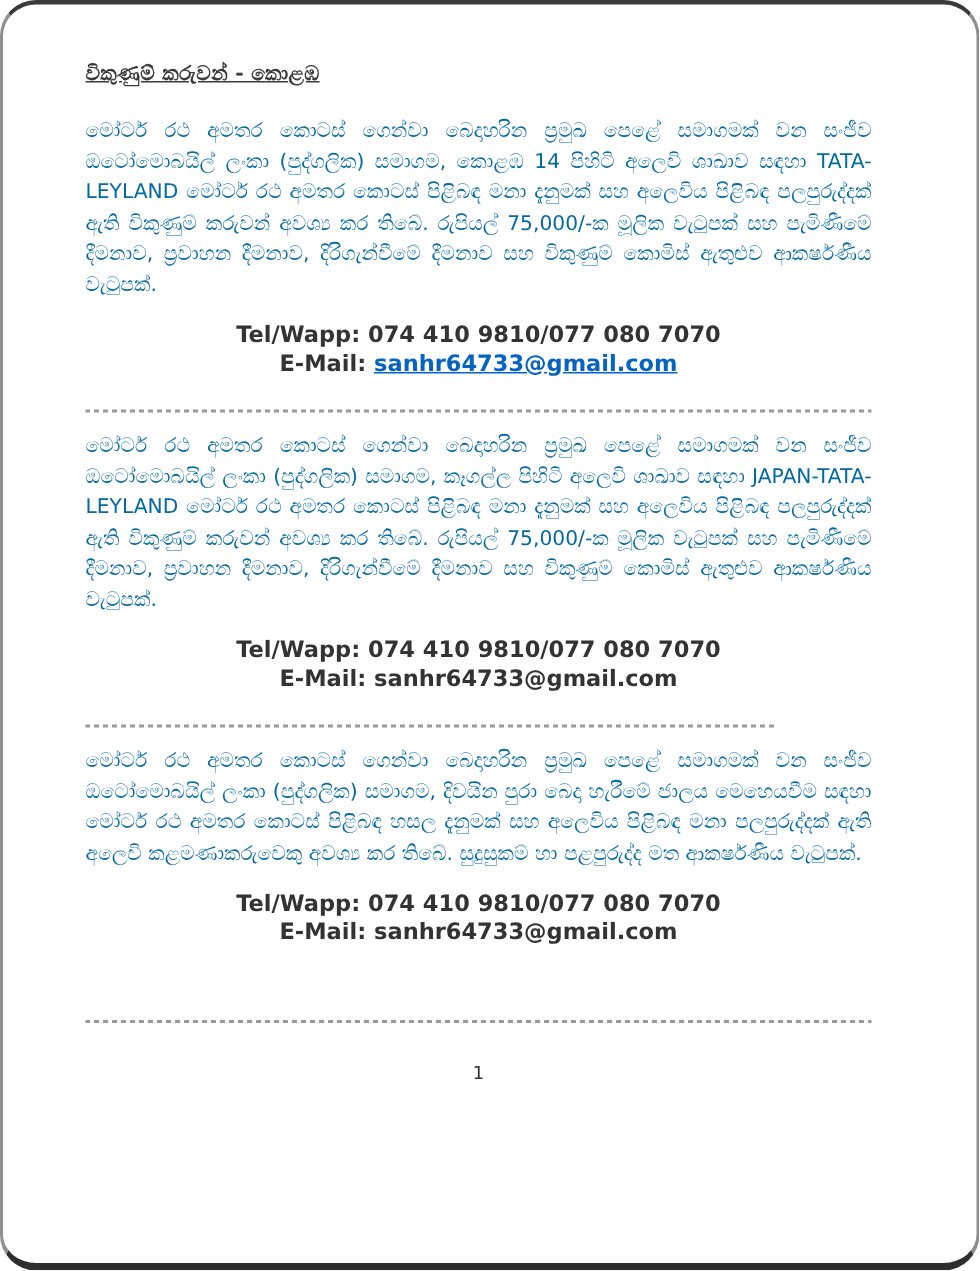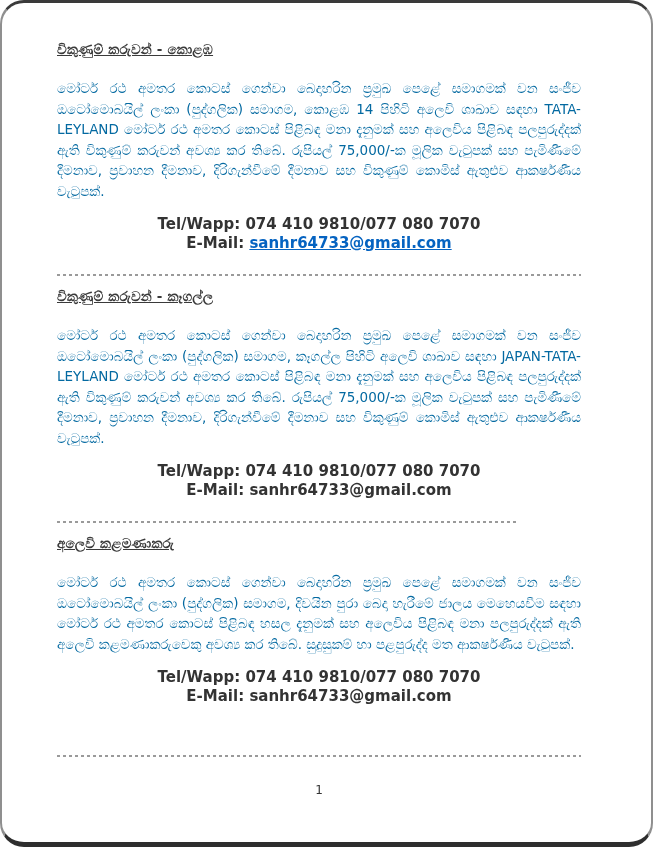--- a/index.html
+++ b/index.html
@@ -82,29 +82,27 @@
 
   <div>
     <h2 class="section-heading">විකුණුම් කරුවන් - කොළඹ</h2>
     <p class="section-body">මෝටර් රථ අමතර කොටස් ගෙන්වා බෙදාහරින ප්‍රමුඛ පෙළේ සමාගමක් වන සංජීව ඔටෝමොබයිල් ලංකා (පුද්ගලික) සමාගම, කොළඹ 14 පිහිටි අලෙවි ශාඛාව සඳහා TATA-LEYLAND මෝටර් රථ අමතර කොටස් පිළිබඳ මනා දැනුමක් සහ අලෙවිය පිළිබඳ පලපුරුද්දක් ඇති විකුණුම් කරුවන් අවශ්‍ය කර තිබේ. රුපියල් 75,000/-ක මූලික වැටුපක් සහ පැමිණීමේ දීමනාව, ප්‍රවාහන දීමනාව, දිරිගැන්වීමේ දීමනාව සහ විකුණුම් කොමිස් ඇතුළුව ආකර්ෂණීය වැටුපක්.</p>
     <p class="contact-line"><span>Tel/Wapp:</span> <span>074 410 9810/077 080 7070</span></p>
     <p class="contact-line"><span>E-Mail:</span> <a class="email-link">sanhr64733@gmail.com</a></p>
     <div class="sep"></div>
   </div>
 
   <div>
-    <h2 class="section-heading">විකුණුම් කරුවන් - කෑගල්ල</h2>
     <p class="section-body">මෝටර් රථ අමතර කොටස් ගෙන්වා බෙදාහරින ප්‍රමුඛ පෙළේ සමාගමක් වන සංජීව ඔටෝමොබයිල් ලංකා (පුද්ගලික) සමාගම, කෑගල්ල පිහිටි අලෙවි ශාඛාව සඳහා JAPAN-TATA-LEYLAND මෝටර් රථ අමතර කොටස් පිළිබඳ මනා දැනුමක් සහ අලෙවිය පිළිබඳ පලපුරුද්දක් ඇති විකුණුම් කරුවන් අවශ්‍ය කර තිබේ. රුපියල් 75,000/-ක මූලික වැටුපක් සහ පැමිණීමේ දීමනාව, ප්‍රවාහන දීමනාව, දිරිගැන්වීමේ දීමනාව සහ විකුණුම් කොමිස් ඇතුළුව ආකර්ෂණීය වැටුපක්.</p>
     <p class="contact-line"><span>Tel/Wapp:</span> <span>074 410 9810/077 080 7070</span></p>
     <p class="contact-line"><span>E-Mail:</span> <span class="email-plain">sanhr64733@gmail.com</span></p>
     <div class="sep sep-short"></div>
   </div>
 
   <div>
-    <h2 class="section-heading">අලෙවි කළමණාකරු</h2>
     <p class="section-body">මෝටර් රථ අමතර කොටස් ගෙන්වා බෙදාහරින ප්‍රමුඛ පෙළේ සමාගමක් වන සංජීව ඔටෝමොබයිල් ලංකා (පුද්ගලික) සමාගම, දිවයින පුරා බෙදා හැරීමේ ජාලය මෙහෙයවීම සඳහා මෝටර් රථ අමතර කොටස් පිළිබඳ හසල දැනුමක් සහ අලෙවිය පිළිබඳ මනා පලපුරුද්දක් ඇති අලෙවි කළමණාකරුවෙකු අවශ්‍ය කර තිබේ. සුදුසුකම් හා පළපුරුද්ද මත ආකර්ෂණීය වැටුපක්.</p>
     <p class="contact-line"><span>Tel/Wapp:</span> <span>074 410 9810/077 080 7070</span></p>
     <p class="contact-line"><span>E-Mail:</span> <span class="email-plain">sanhr64733@gmail.com</span></p>
     <div class="sep sep-last"></div>
   </div>
 
   <div class="page-number">1</div>
 
 </div>
 

